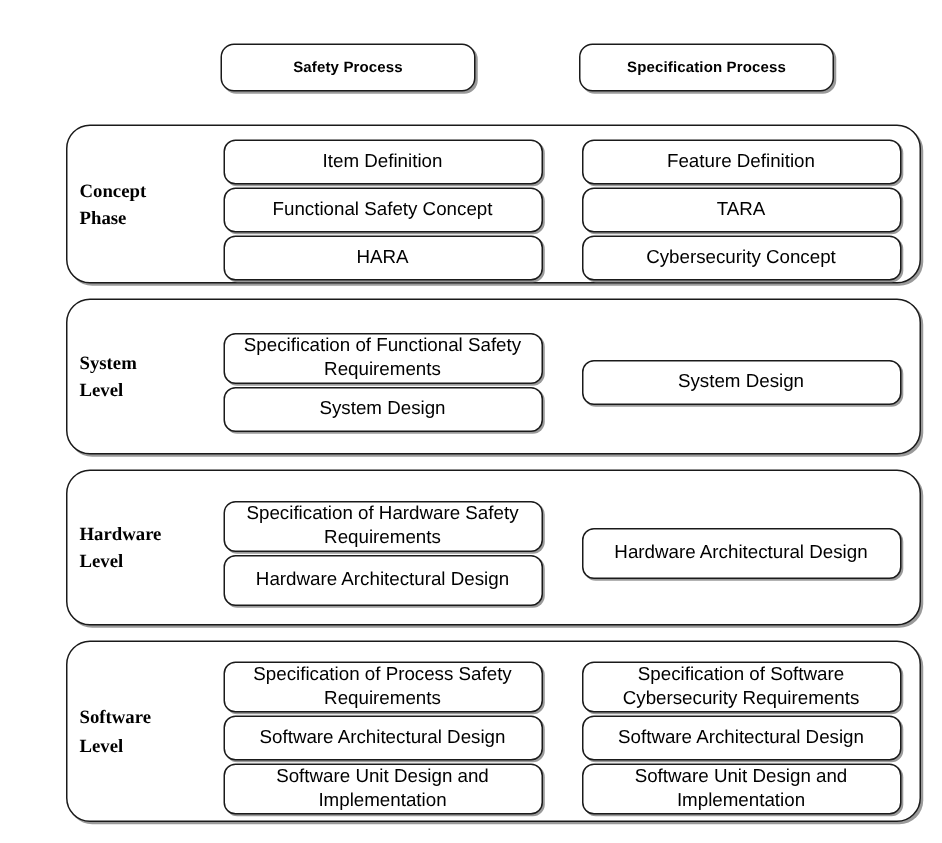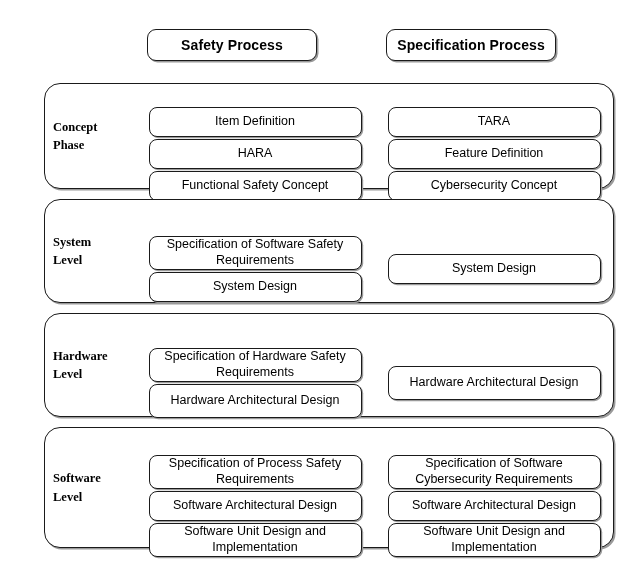--- a/index.html
+++ b/index.html
@@ -37,21 +37,21 @@
     top: 0;
     width: 170px;
     height: 32px;
     box-sizing: border-box;
     border: 1.6px solid #1a1a1a;
     border-radius: 9px;
     background: #ffffff;
     display: flex;
     align-items: center;
     justify-content: center;
-    font-size: 14px;
+    font-size: 10px;
     font-weight: bold;
     letter-spacing: 0.1px;
     box-shadow: 1.5px 1.5px 0 0 #9a9a9a;
   }
   .process-pill.col1 { left: 147px; }
   .process-pill.col2 { left: 386px; }
 
   
   .phase-group {
     position: absolute;
@@ -75,21 +75,21 @@
     justify-content: center;
     font-size: 12.5px;
     font-weight: bold;
     line-height: 1.45;
     white-space: pre-line;
     font-family: Liberation Serif, serif;
   }
   .phase-columns {
     position: absolute;
     left: 82px;
-    top: 18px;
+    top: 4px;
     right: 0;
     height: 100%;
   }
   .phase-col {
     position: absolute;
     top: 0;
     height: 100%;
     display: flex;
     flex-direction: column;
     justify-content: center;
@@ -135,37 +135,37 @@
       <span>Specification Process</span>
     </div>
   </div>
 
   <div class="phase-group" id="group-concept">
     <div class="phase-label">Concept
 Phase</div>
     <div class="phase-columns">
       <div class="phase-col c1">
         <div class="step-box one-line">Item Definition</div>
+        <div class="step-box one-line">Functional Safety Concept</div>
         <div class="step-box one-line">HARA</div>
-        <div class="step-box one-line">Functional Safety Concept</div>
-      </div>
-      <div class="phase-col c2">
+      </div>
+      <div class="phase-col c2">
+        <div class="step-box one-line">Feature Definition</div>
         <div class="step-box one-line">TARA</div>
-        <div class="step-box one-line">Feature Definition</div>
         <div class="step-box one-line">Cybersecurity Concept</div>
       </div>
     </div>
   </div>
 
   <div class="phase-group" id="group-system">
     <div class="phase-label">System
 Level</div>
     <div class="phase-columns">
       <div class="phase-col c1">
-        <div class="step-box two-line">Specification of Software Safety Requirements</div>
+        <div class="step-box two-line">Specification of Functional Safety Requirements</div>
         <div class="step-box one-line">System Design</div>
       </div>
       <div class="phase-col c2">
         <div class="step-box one-line">System Design</div>
       </div>
     </div>
   </div>
 
   <div class="phase-group" id="group-hardware">
     <div class="phase-label">Hardware

